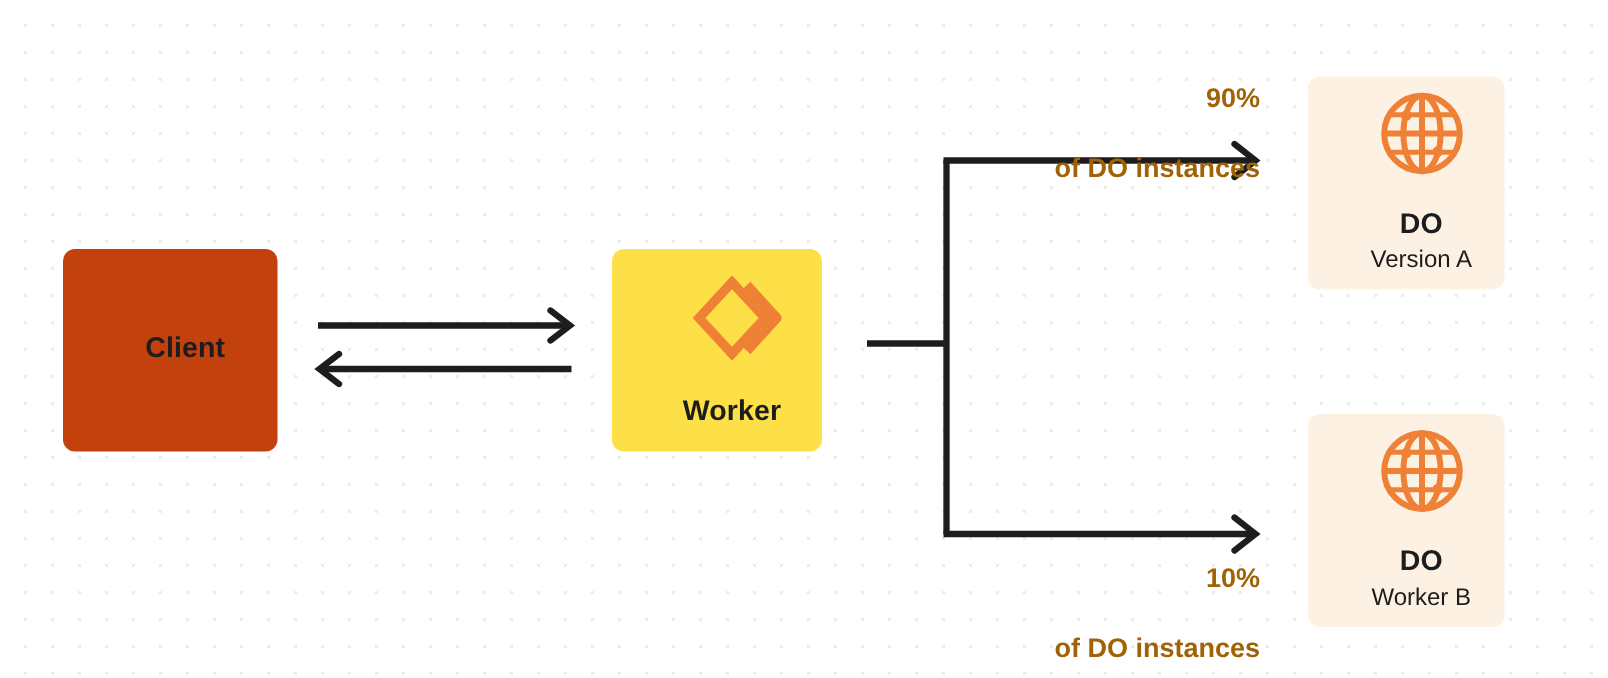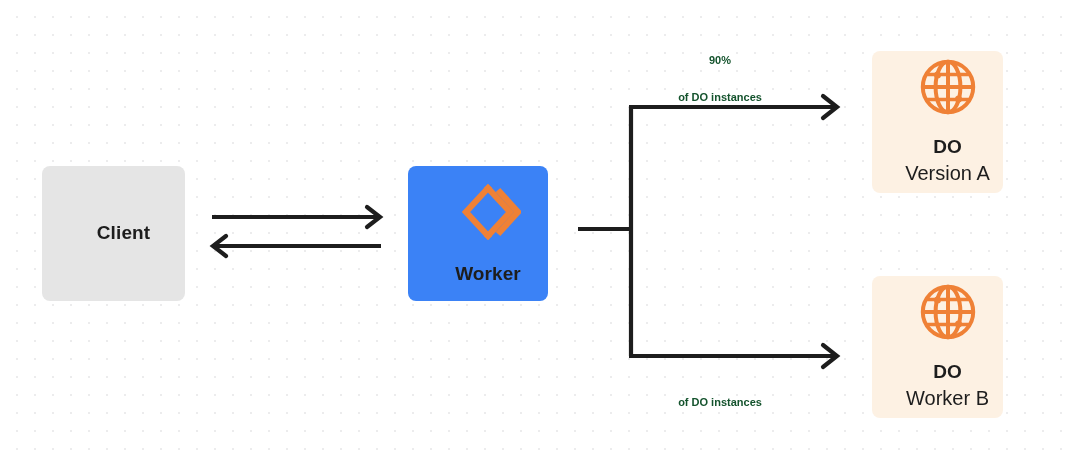--- a/index.html
+++ b/index.html
@@ -23,68 +23,68 @@
     position: absolute;
     border-radius: 8px;
     display: flex;
     flex-direction: column;
     align-items: center;
     justify-content: center;
     padding-left: 20px;
   }
   .node-client {
     left: 42px; top: 166px; width: 143px; height: 135px;
-    background: #e5e5e5;
+    background: #c2410c;
   }
   .node-worker {
     left: 408px; top: 166px; width: 140px; height: 135px;
-    background: #3b82f6;
+    background: #fde047;
   }
   .node-do-a {
     left: 872px; top: 51px; width: 131px; height: 142px;
     background: #fdf1e3;
   }
   .node-do-b {
     left: 872px; top: 276px; width: 131px; height: 142px;
     background: #fdf1e3;
   }
 
   .node-title {
     font-size: 19px;
     font-weight: 700;
     color: #1d1d1d;
     letter-spacing: .1px;
     line-height: 1.2;
   }
   .node-subtitle {
-    font-size: 20px;
+    font-size: 16px;
     font-weight: 400;
     color: #1d1d1d;
     line-height: 1.25;
     margin-top: 3px;
   }
   .node-icon { display: block; }
   .node-worker .node-icon { margin-bottom: 16px; }
   .node-do-a .node-icon, .node-do-b .node-icon { margin-bottom: 16px; }
 
   
   .wires {
     position: absolute;
     left: 0; top: 0;
     width: 1072px; height: 452px;
     overflow: visible;
   }
 
   
   .edge-label {
     position: absolute;
-    text-align: center;
-    font-size: 11px;
+    text-align: right;
+    font-size: 18px;
     font-weight: 700;
-    color: #14532d;
+    color: #a16207;
     line-height: 1.38;
     white-space: nowrap;
   }
   .edge-label-top  { left: 600px; top: 53px;  width: 240px; }
   .edge-label-bot  { left: 600px; top: 373px; width: 240px; }
   .edge-label .pct { display: block; }
   .edge-label .sub { display: block; margin-top: 22px; }
 </style>
 </head>
 <body>
@@ -175,16 +175,17 @@
     <div class="node-title">DO</div>
     <div class="node-subtitle">Worker B</div>
   </div>
 
   <div class="edge-label edge-label-top">
     <span class="pct">90%</span>
     <span class="sub">of DO instances</span>
   </div>
 
   <div class="edge-label edge-label-bot">
+    <span class="pct">10%</span>
     <span class="sub">of DO instances</span>
   </div>
 
 </div>
 
 </body></html>

